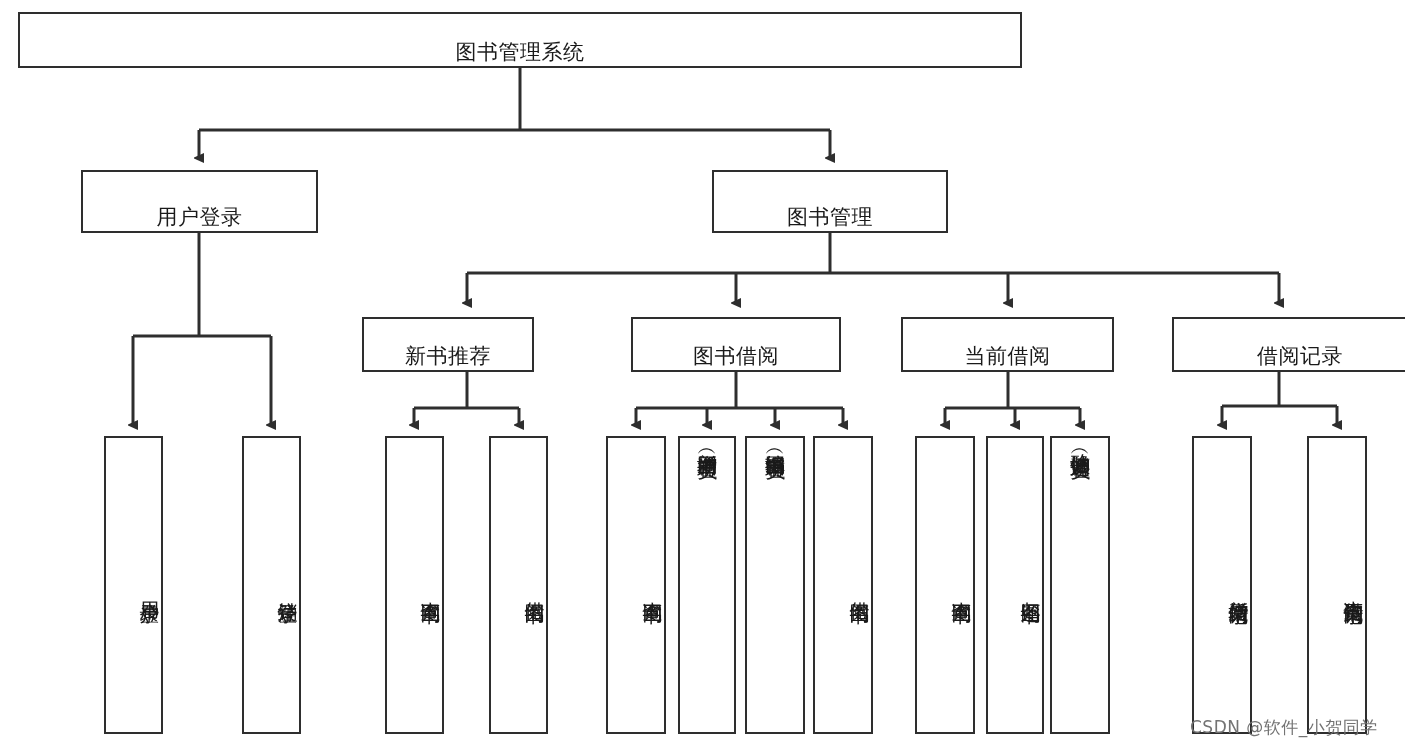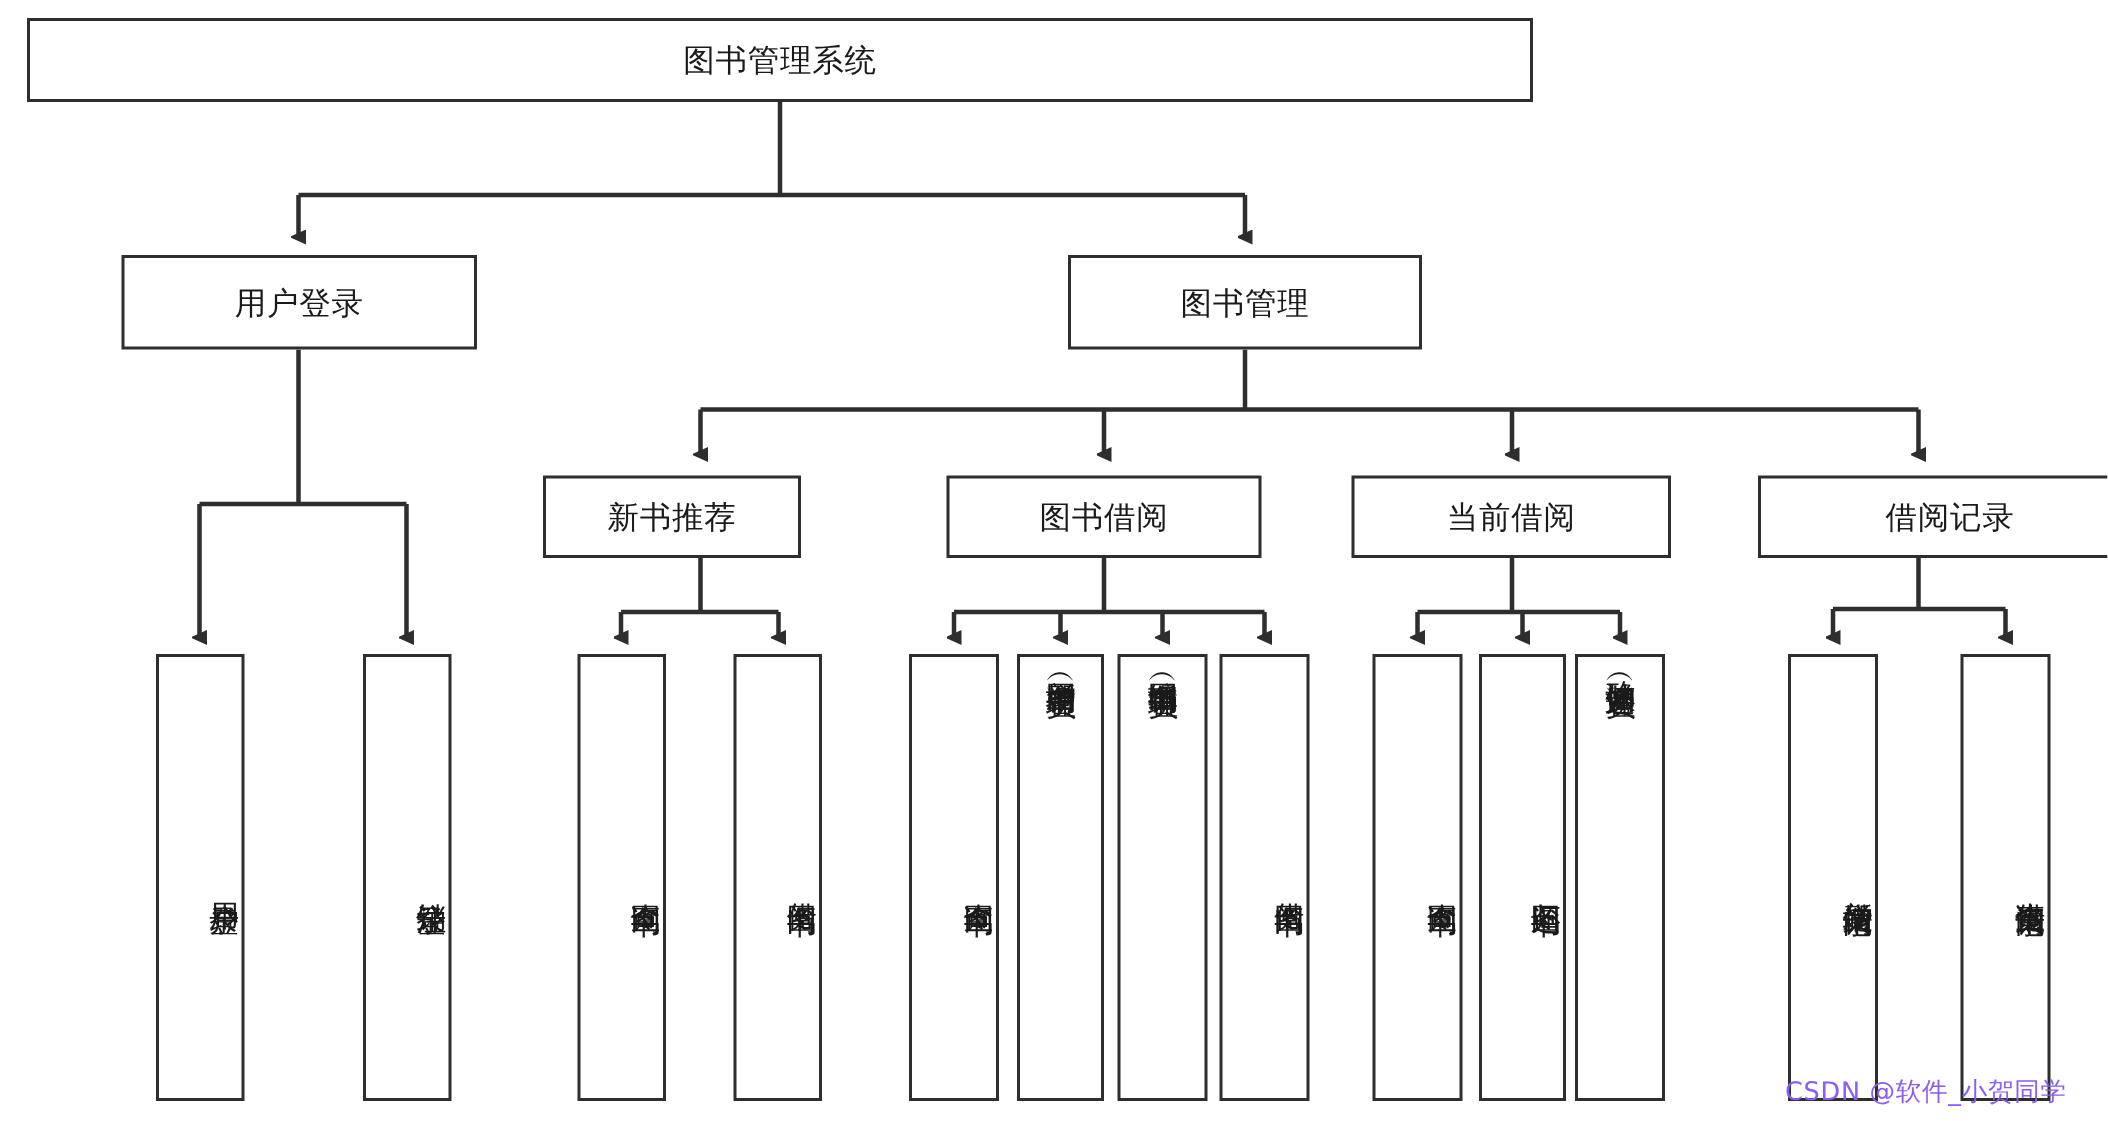--- a/index.html
+++ b/index.html
@@ -24,21 +24,21 @@
     width: 1405px;
     height: 747px;
   }
   .node {
     position: absolute;
     box-sizing: border-box;
     border: 2px solid #2e2e2e;
     background: #ffffff;
     color: #1a1a1a;
     display: flex;
-    align-items: center;
+    align-items: flex-end;
     justify-content: center;
     text-align: center;
   }
   .node.horiz {
     font-size: 21px;
     letter-spacing: 0.5px;
   }
   .node.vert {
     writing-mode: vertical-rl;
     text-orientation: upright;
@@ -54,21 +54,21 @@
     align-items: center;
     padding-top: 0;
     padding-left: 0;
   }
   .node-label {
     display: block;
   }
   .watermark {
     position: absolute;
     font-size: 17px;
-    color: #8b5cf6;
+    color: #737373;
     white-space: nowrap;
     letter-spacing: 0.5px;
     pointer-events: none;
   }
 </style>
 </head>
 <body>
 
 <div id="canvas">
 

